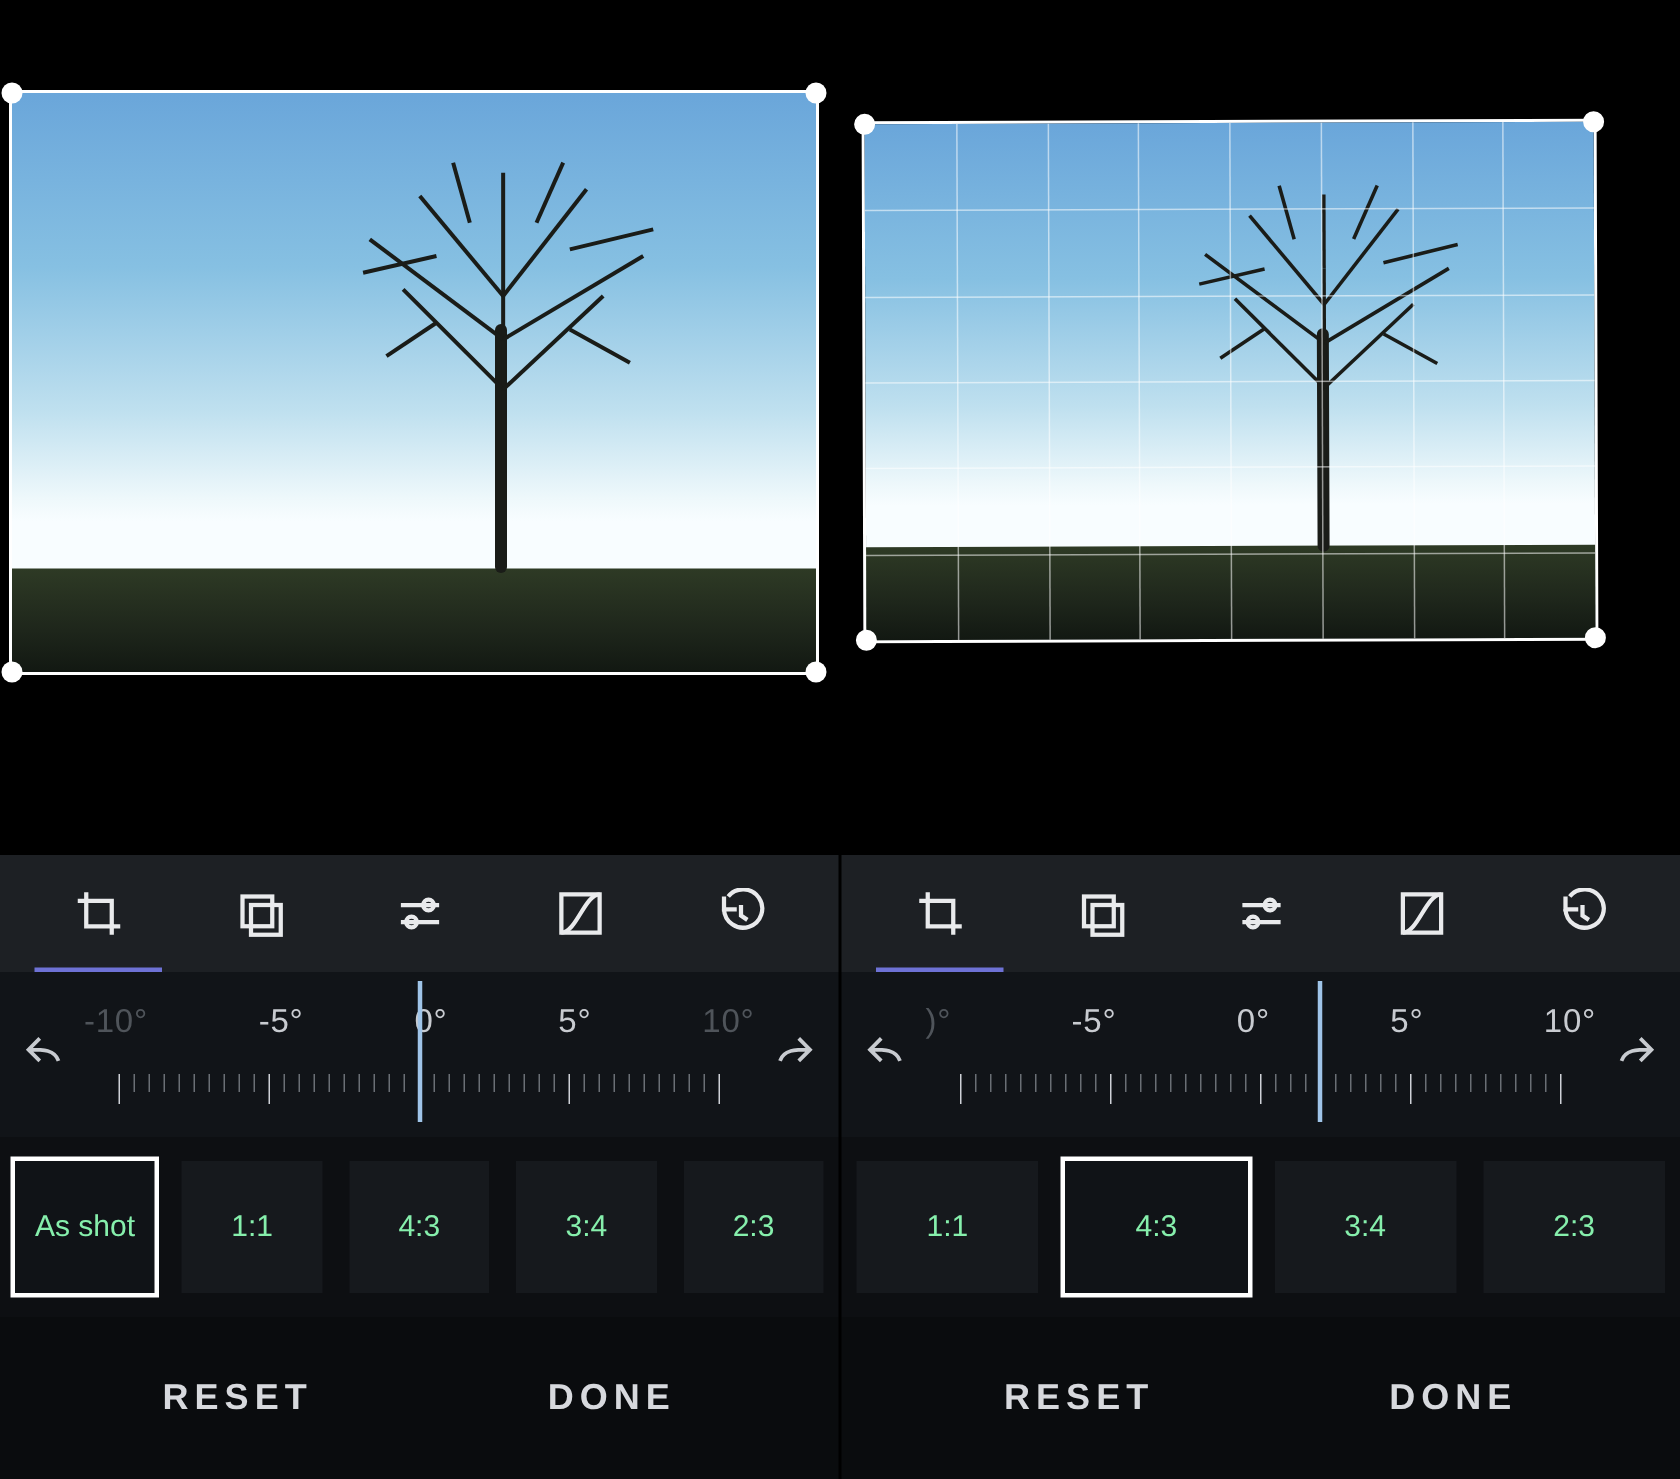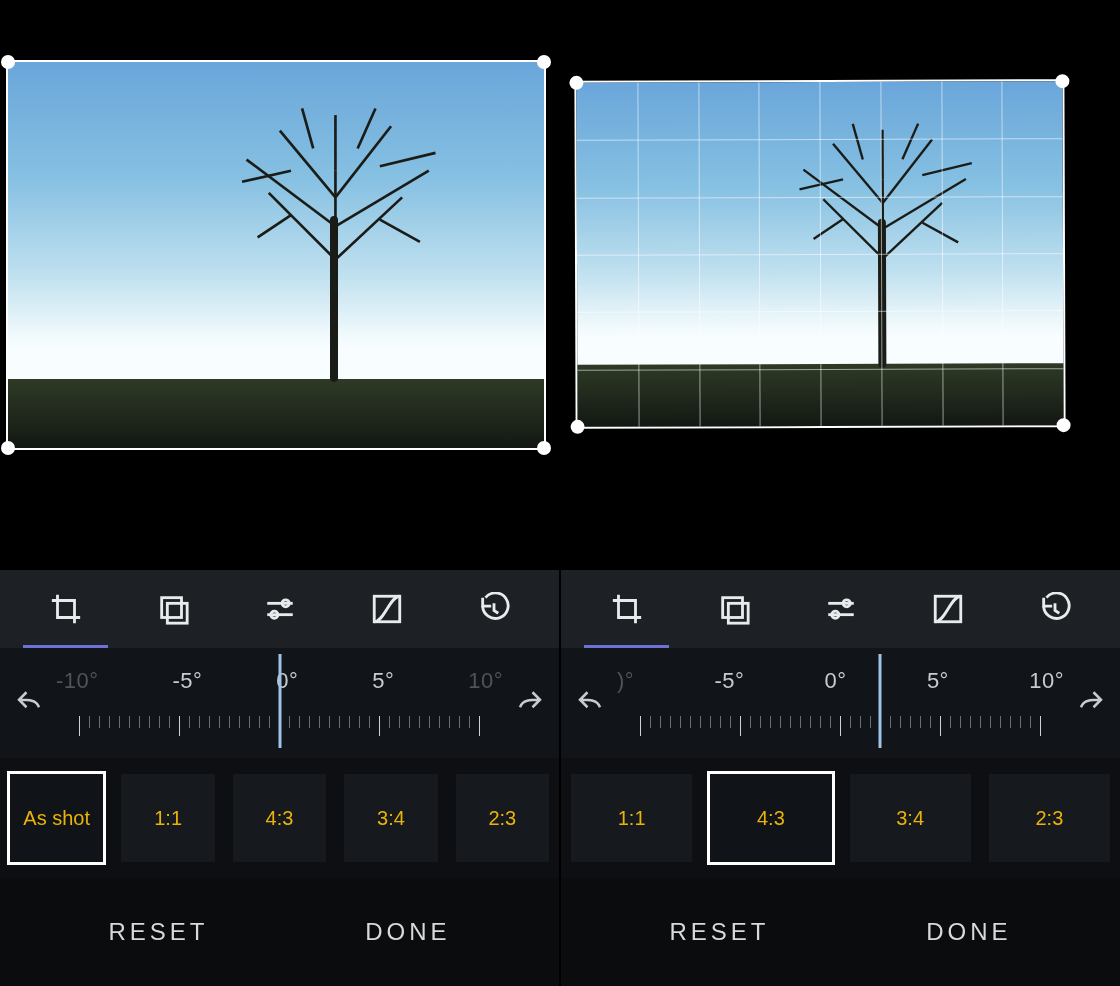--- a/index.html
+++ b/index.html
@@ -136,38 +136,38 @@
     flex:0 0 120px;
     background:#0d0f12;
     display:flex; align-items:center;
     padding:0 10px; gap:18px;
   }
   .aspect{
     flex:1 1 0;
     height:88px;
     background:#16191d;
     display:flex; align-items:center; justify-content:center;
-    color:#eab308;
+    color:#86efac;
     font-size:20px;
   }
   .aspect.selected{
     background:#101317;
     outline:3px solid #fff;
   }
 
   
   .footer{
     flex:0 0 108px;
     background:#0a0c0e;
     display:flex; align-items:center; justify-content:space-around;
     padding:0 30px;
   }
   .footer button{
     background:none;border:none;color:#d7d9dd;
-    font-size:24px; letter-spacing:4px; font-weight:400;
+    font-size:24px; letter-spacing:4px; font-weight:700;
     cursor:pointer;
   }
 </style>
 </head>
 <body>
 
 <div class="stage">
 
   <div class="phone left">
 

